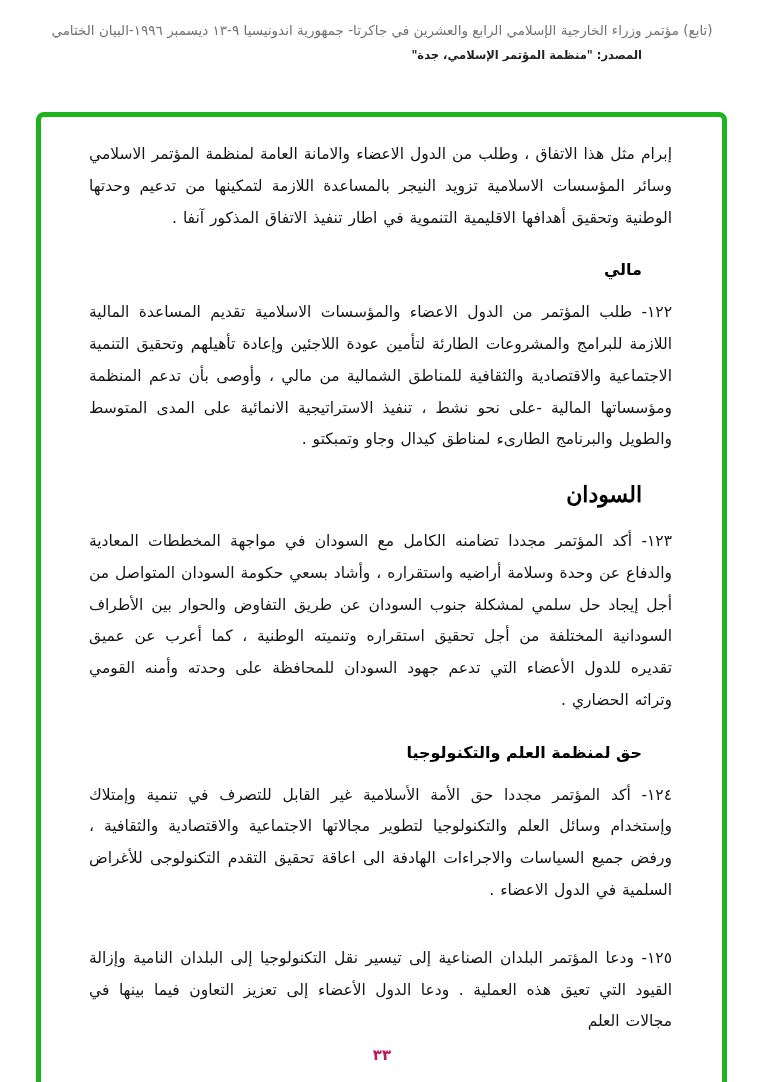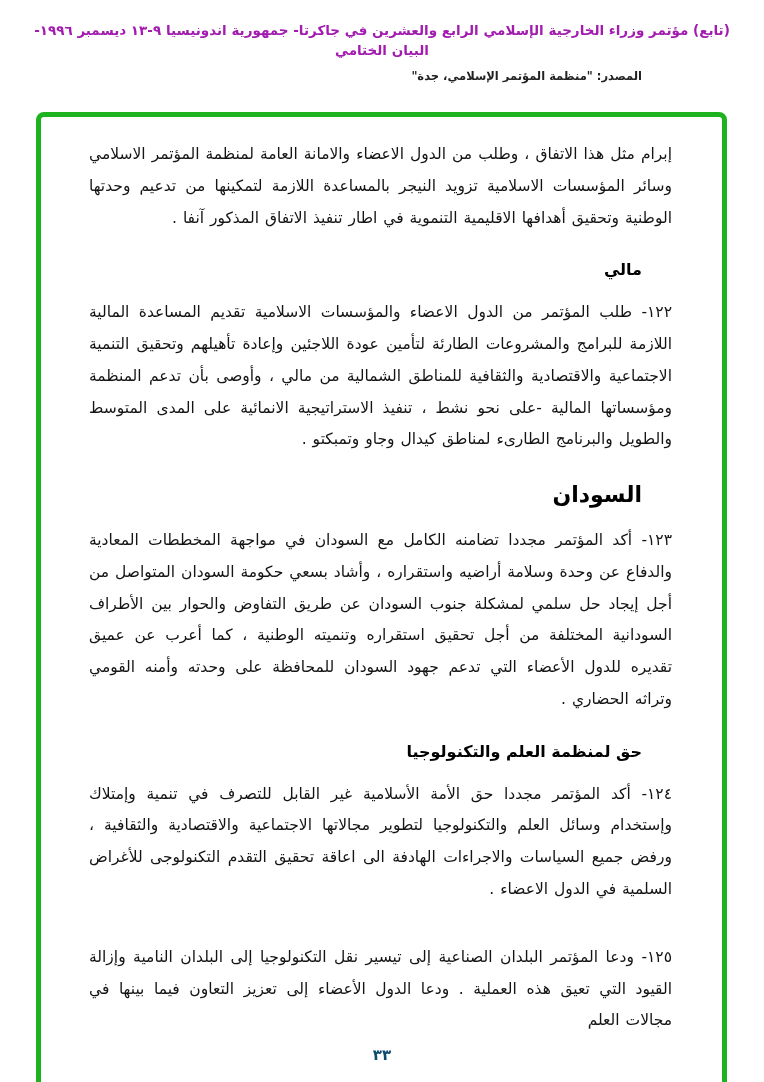--- a/index.html
+++ b/index.html
@@ -18,22 +18,22 @@
     position: relative;
     background: #ffffff;
     direction: rtl;
   }
   .doc-header {
     padding-top: 20px;
     text-align: center;
   }
   .header-line1 {
     font-size: 13.5px;
-    font-weight: bold;
-    color: #a21caf;
+    font-weight: normal;
+    color: #737373;
     letter-spacing: 0.2px;
     line-height: 1.5;
     padding: 0 28px;
   }
   .header-line2 {
     margin-top: 8px;
     font-size: 11.5px;
     font-weight: bold;
     color: #222;
     text-align: right;
@@ -63,32 +63,32 @@
   .para:last-child { margin-bottom: 0; margin-top: 36px; }
   .section-heading {
     direction: rtl;
     text-align: right;
     font-weight: bold;
     color: #000;
     font-size: 16px;
     margin: 26px 30px 18px 0;
     letter-spacing: 0.3px;
   }
-  .section-heading.big { font-size: 22px; }
+  .section-heading.big { font-size: 22px; font-family: Liberation Serif, serif; }
   .page-footer {
     position: absolute;
     bottom: 18px;
     left: 0;
     right: 0;
     text-align: center;
   }
   .page-number {
     font-size: 15px;
     font-weight: bold;
-    color: #0c4a6e;
+    color: #be185d;
   }
 </style>
 </head>
 <body>
 
 <div class="page">
 
   <header class="doc-header">
     <div class="header-line1">(تابع) مؤتمر وزراء الخارجية الإسلامي الرابع والعشرين في جاكرتا- جمهورية اندونيسيا ٩-١٣ ديسمبر ١٩٩٦-البيان الختامي</div>
     <div class="header-line2">المصدر: "منظمة المؤتمر الإسلامي، جدة"</div>

